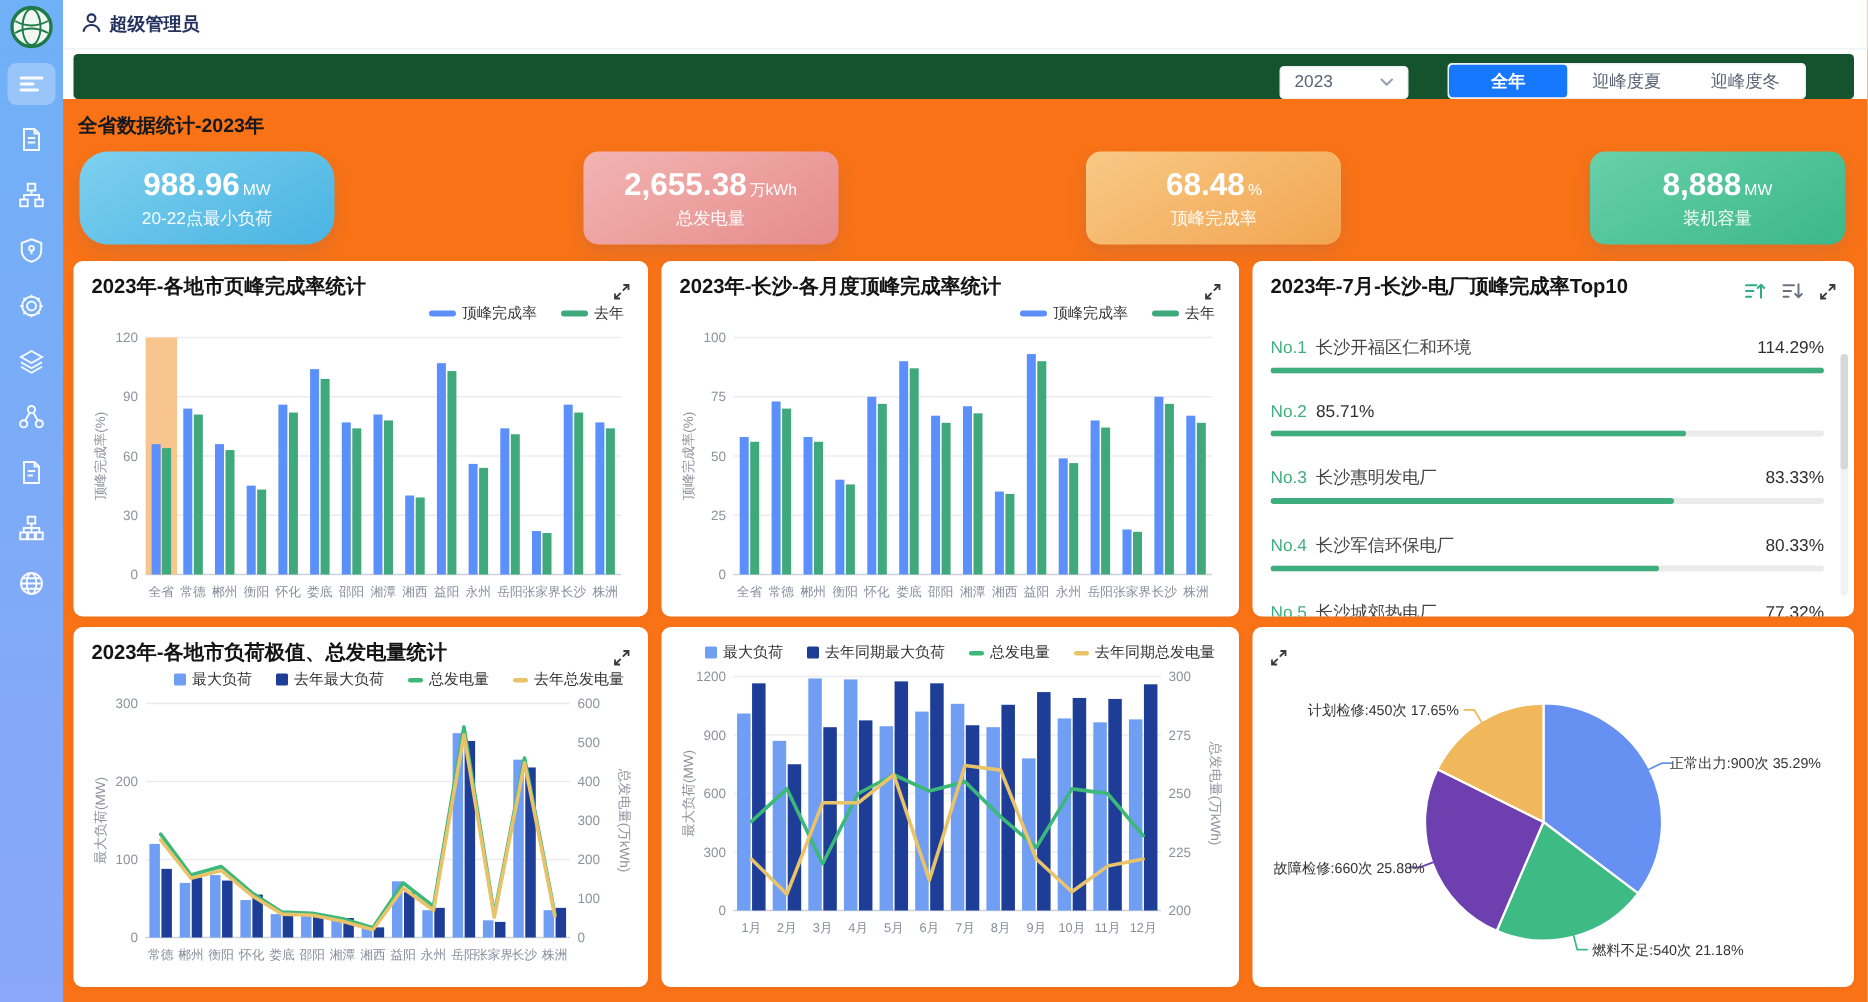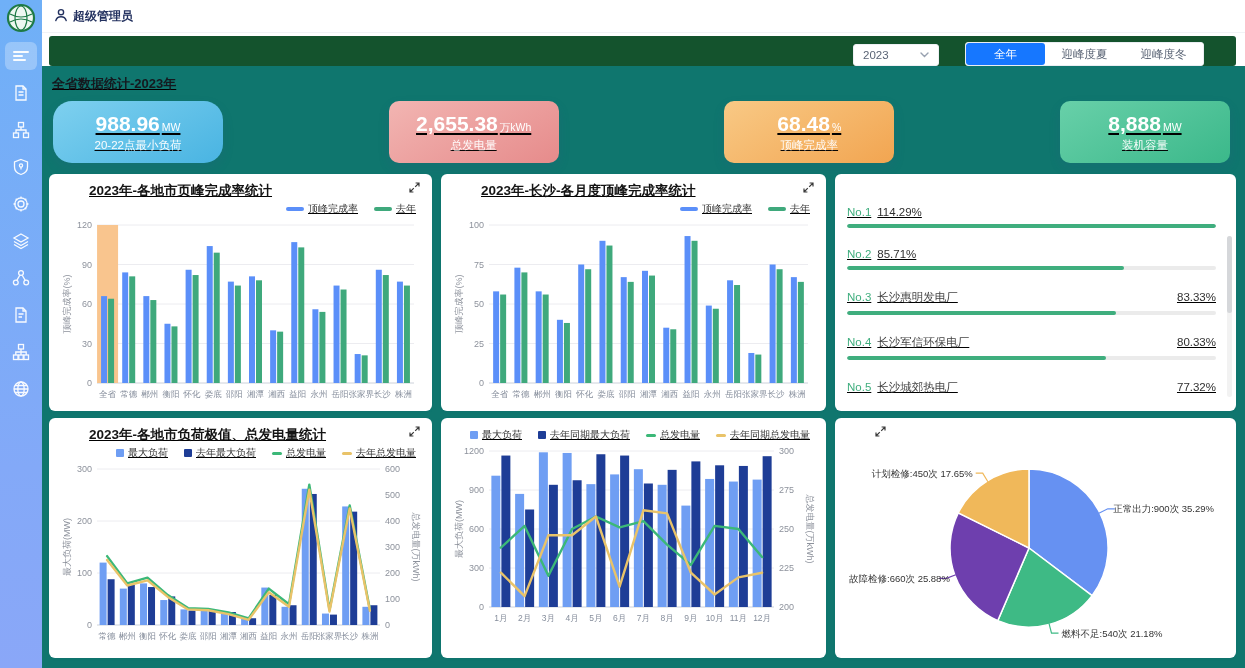--- a/index.html
+++ b/index.html
@@ -44,44 +44,44 @@
   .year-select {
     width:86px; height:22px; background:#fff; border-radius:3px; border:1px solid #eef0f4;
     display:flex; align-items:center; justify-content:space-between;
     padding:0 9px; font-size:11.5px; color:#5a6475; cursor:pointer;
   }
   .seg { display:flex; background:#fff; border-radius:3px; border:1px solid #eaedf2; overflow:hidden; }
   .seg button {
     width:79px; height:22px; border:none; background:#fff; color:#5a6475;
     font-size:11.5px; font-family:inherit; cursor:pointer;
   }
-  .seg button.active { background:#1677ff; color:#fff; border-radius:3px; }
-
-  .content { flex:1; background:#0f766e; padding:0 9px 4px 7px; overflow:hidden;text-decoration:underline; }
+  .seg button.active { background:#1677ff; color:#fff; border-radius:3px;font-weight:bold; }
+
+  .content { flex:1; background:#f97316; padding:0 9px 4px 7px; overflow:hidden; }
 
   .section-title { font-size:13px; font-weight:bold; color:#15191f; padding:9px 0 8px 3px; }
   .cards { display:flex; justify-content:space-between; padding:0 6px 11px 4px; }
   .card {
     width:170px; height:62px; border-radius:10px; color:#fff;
     display:flex; flex-direction:column; align-items:center; justify-content:center; gap:2px;
     box-shadow:0 5px 12px rgba(60,80,140,.14);
   }
   .card .val { font-size:21px; font-weight:bold; }
   .card .unit { font-size:10.5px; font-weight:normal; margin-left:2px; }
   .card .lbl { font-size:11.5px; opacity:.96; }
 
   .grid { display:grid; grid-template-columns:383px 385px 1fr; gap:9px; }
   .grid.mid { margin-bottom:7px; }
   .panel {
     background:#fff; border-radius:6px; padding:8px 12px; position:relative;
     box-shadow:0 1px 3px rgba(30,60,120,.05); overflow:hidden;
   }
   .mid .panel { height:237px; }
   .bot .panel { height:240px; }
-  .panel-head { display:flex; justify-content:space-between; align-items:flex-start; height:18px;margin-left:28px; }
+  .panel-head { display:flex; justify-content:space-between; align-items:flex-end; height:18px; }
   .panel-title { font-size:13.5px; font-weight:bold; color:#141414; margin:0; }
   .head-icons { display:flex; gap:11px; align-items:center; }
   .head-icons span { cursor:pointer; display:flex; }
 
   .legend { display:flex; justify-content:flex-end; align-items:center; gap:16px; height:16px; margin:1px 4px 0 0; }
   .legend .li { display:flex; align-items:center; gap:4px; font-size:10px; color:#333; }
   .mk-line { width:18px; height:4px; border-radius:2px; }
   .mk-square { width:8px; height:8px; border-radius:1px; }
   .mk-dash { width:10px; height:3px; border-radius:1.5px; }
   svg.chart { display:block; overflow:visible; }
@@ -387,24 +387,47 @@
               <text x="238.03333333333333" y="180" text-anchor="middle" font-size="8.5" fill="#868e9c">益阳</text>
               <text x="259.29999999999995" y="180" text-anchor="middle" font-size="8.5" fill="#868e9c">永州</text>
               <text x="280.56666666666666" y="180" text-anchor="middle" font-size="8.5" fill="#868e9c">岳阳</text>
               <text x="301.8333333333333" y="180" text-anchor="middle" font-size="8.5" fill="#868e9c">张家界</text>
               <text x="323.09999999999997" y="180" text-anchor="middle" font-size="8.5" fill="#868e9c">长沙</text>
               <text x="344.3666666666667" y="180" text-anchor="middle" font-size="8.5" fill="#868e9c">株洲</text>
             </svg>
         </section>
 
         <section class="panel">
+          <div class="panel-head">
+            <h3 class="panel-title">2023年-7月-长沙-电厂顶峰完成率Top10</h3>
+            <div class="head-icons">
+              <span>
+                  <svg width="14" height="12" viewBox="0 0 14 12">
+                    <path d="M1 2.2h7M1 6h5M1 9.8h3.4" stroke="#2fae84" stroke-width="1.3" stroke-linecap="round" fill="none"></path>
+                    <path d="M11 10.5V1.8M11 1.8L8.8 4M11 1.8L13.2 4" stroke="#2fae84" stroke-width="1.3" stroke-linecap="round" fill="none"></path>
+                  </svg>
+                </span>
+              <span>
+                  <svg width="14" height="12" viewBox="0 0 14 12">
+                    <path d="M1 2.2h7M1 6h5M1 9.8h3.4" stroke="#6b7280" stroke-width="1.3" stroke-linecap="round" fill="none"></path>
+                    <path d="M11 1.5v8.7M11 10.2L8.8 8M11 10.2L13.2 8" stroke="#6b7280" stroke-width="1.3" stroke-linecap="round" fill="none"></path>
+                  </svg>
+                </span>
+              <span>
+                  <svg width="11" height="11" viewBox="0 0 11 11">
+                    <path d="M6.6 1H10v3.4M10 1L6.2 4.8M4.4 10H1V6.6M1 10l3.8-3.8" fill="none" stroke="#3a3a3a" stroke-width="1.2"></path>
+                  </svg>
+                </span>
+            </div>
+          </div>
           <div class="ranklist" id="ranklist">
               <div class="rank-row">
                 <div class="rank-head">
                   <span class="rank-no">No.1</span>
+                  <span class="rank-name">长沙开福区仁和环境</span>
                   <span class="rank-pct">114.29%</span>
                 </div>
                 <div class="rank-track">
                   <div class="rank-fill" style="width: 100%; background: rgb(63, 174, 126);"></div>
                 </div>
               </div>
               <div class="rank-row">
                 <div class="rank-head">
                   <span class="rank-no">No.2</span>
                   <span class="rank-pct">85.71%</span>

